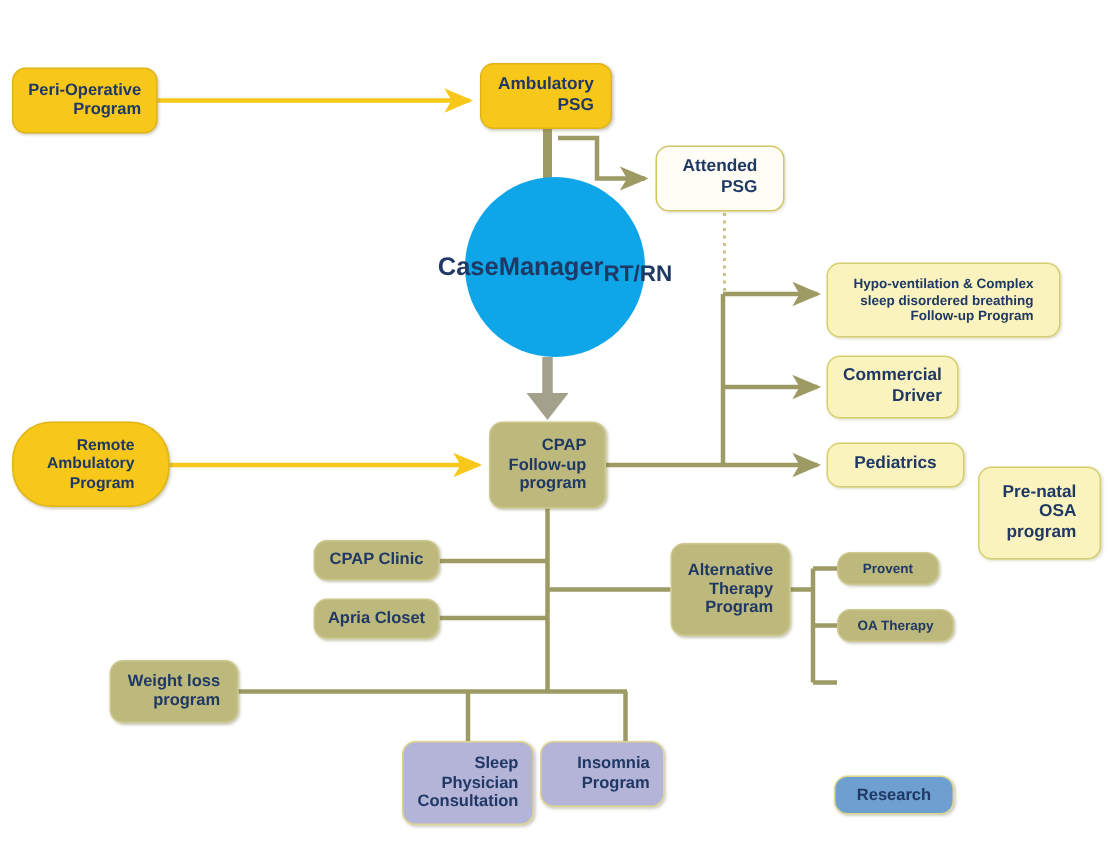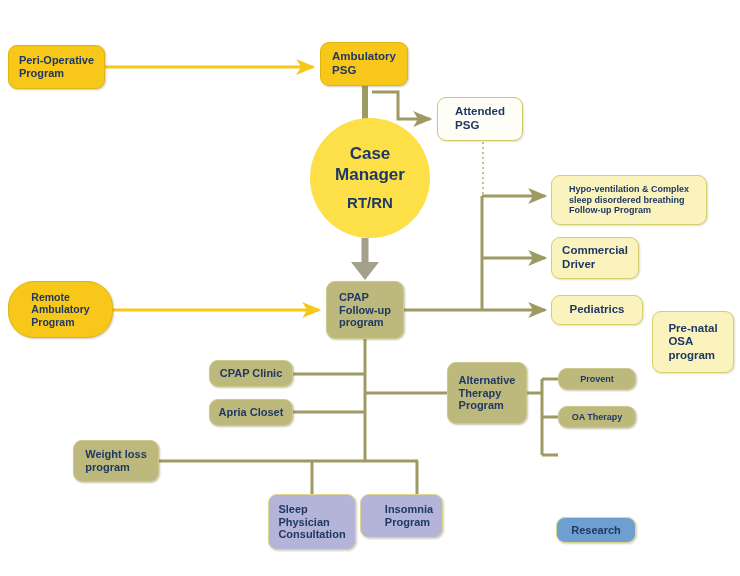--- a/index.html
+++ b/index.html
@@ -23,21 +23,21 @@
     top: 0;
     width: 740px;
     height: 576px;
   }
   .node {
     position: absolute;
     box-sizing: border-box;
     display: flex;
     align-items: center;
     justify-content: center;
-    text-align: left;
+    text-align: right;
     color: #1f3864;
     font-weight: bold;
     line-height: 1.18;
     border-radius: 9px;
     z-index: 5;
     white-space: pre-line;
     padding: 2px 4px;
   }
   .n-yellow {
     background: #f7c71a;
@@ -63,25 +63,25 @@
     background: #b4b3d8;
     border: 1.5px solid #ddd68e;
     box-shadow: 1px 1px 2px rgba(120,115,90,0.35);
   }
   .n-blue {
     background: #6d9fd0;
     border: 1.5px solid #ddd68e;
     box-shadow: 1px 1px 2px rgba(120,115,90,0.35);
   }
   .n-circle {
-    background: #fde047;
+    background: #0ea5e9;
     border-radius: 50%;
     border: none;
     box-shadow: none;
-    flex-direction: column;
+    flex-direction: row;
   }
   .circle-main {
     font-size: 17px;
     font-weight: bold;
     line-height: 1.2;
   }
   .circle-sub {
     font-size: 15px;
     font-weight: bold;
     margin-top: 9px;
@@ -197,21 +197,21 @@
 program</div>
 
   <div class="node n-olive" style="left:209px; top:399px; width:84px; height:27px; font-size:11px;">Apria Closet</div>
 
   <div class="node n-olive" style="left:209px; top:360px; width:84px; height:27px; font-size:11px;">CPAP Clinic</div>
 
   <div class="node n-olive" style="left:447px; top:362px; width:80px; height:62px; font-size:11px;">Alternative
 Therapy
 Program</div>
 
-  <div class="node n-olive" style="left:558px; top:368px; width:78px; height:22px; font-size:9px;">Provent</div>
+  <div class="node n-olive" style="left:558px; top:368px; width:68px; height:22px; font-size:9px;">Provent</div>
 
   <div class="node n-olive" style="left:558px; top:406px; width:78px; height:22px; font-size:9px;">OA Therapy</div>
 
 
   <div class="node n-olive" style="left:73px; top:440px; width:86px; height:42px; font-size:11px;">Weight loss
 program</div>
 
   <div class="node n-lavender" style="left:268px; top:494px; width:88px; height:56px; font-size:11px;">Sleep
 Physician
 Consultation</div>

